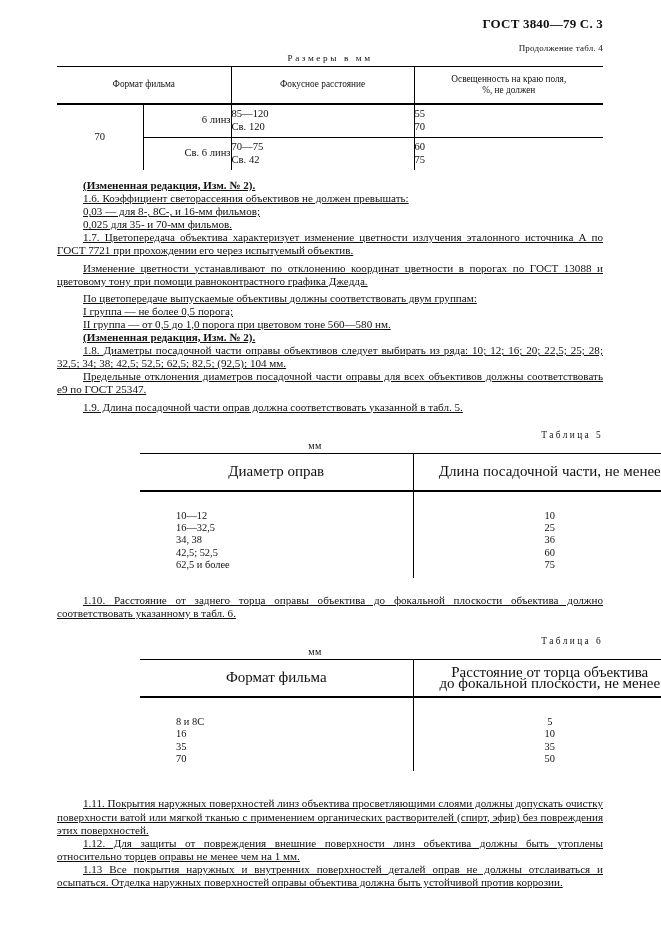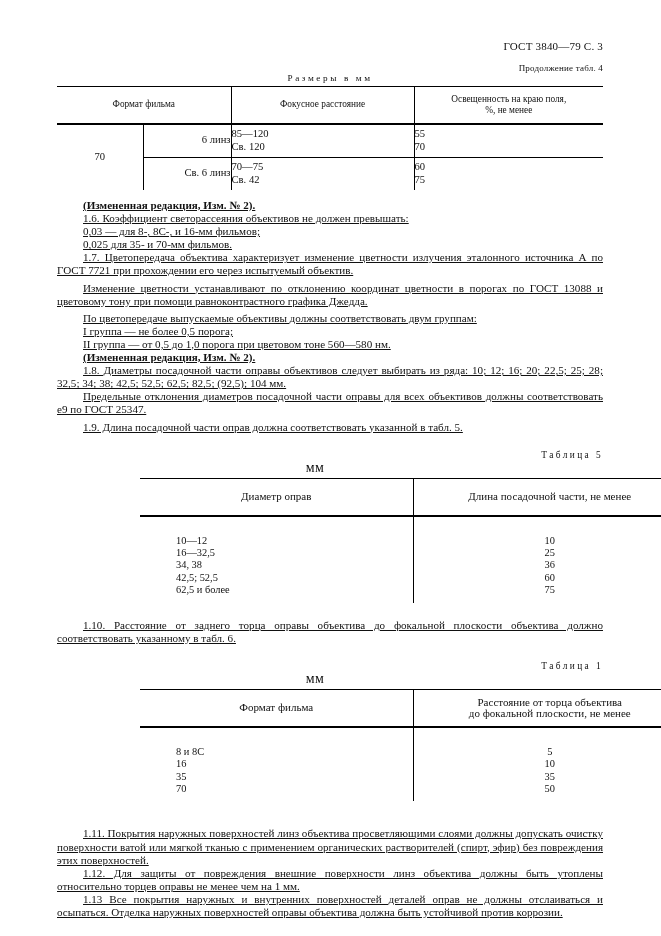--- a/index.html
+++ b/index.html
@@ -26,24 +26,24 @@
   }
   .content {
     position: absolute;
     left: 57px;
     top: 0;
     width: 546px;
   }
 
   
   .page-header {
-    margin-top: 40px;
+    margin-top: 16px;
     text-align: right;
-    font-weight: normal;
-    font-size: 11px;
+    font-weight: bold;
+    font-size: 13px;
     letter-spacing: .2px;
     white-space: nowrap;
   }
   .cont-note {
     margin-top: 11px;
     text-align: right;
     font-size: 9px;
     letter-spacing: .2px;
   }
 
@@ -70,21 +70,21 @@
     margin: 0 0 3px 0;
   }
   .tbl-number {
     text-align: right;
     font-size: 9.4px;
     letter-spacing: 2.4px;
     margin: 0;
   }
   .units-small {
     text-align: center;
-    font-size: 14px;
+    font-size: 10px;
     margin: 0 0 2px 0;
     letter-spacing: .3px;
   }
 
   
   table.gost {
     border-collapse: collapse;
     font-size: 9.3px;
     width: 100%;
   }
@@ -124,21 +124,21 @@
   .t56 {
     width: 350px;
     margin-left: 83px;
     table-layout: fixed;
   }
   .t56 .hdr td {
     text-align: center;
     height: 30px;
     padding: 3px 6px;
     line-height: 11px;
-    font-size: 11px;
+    font-size: 15px;
   }
   .t56 .body-first td { padding-top: 18px; }
   .t56 .body td {
     font-size: 10.4px;
     line-height: 12.4px;
     height: 12.4px;
   }
   .t56 .c-left {
     text-align: left;
     padding-left: 36px;
@@ -163,21 +163,21 @@
         <col style="width:88px">
         <col style="width:183px">
         <col style="width:189px">
       </colgroup>
       <tbody>
           <tr class="hdr rule-top">
         <td colspan="2">Формат фильма</td>
         <td class="vline">Фокусное расстояние</td>
         <td class="vline">
           <span>Освещенность на краю поля,</span><br>
-          <span>%, не менее</span>
+          <span>%, не должен</span>
         </td>
       </tr>
 
       <tr class="body rule-thick">
         <td class="c-fmt" rowspan="2">70</td>
         <td class="c-lens vline">6 линз</td>
         <td class="c-num vline">
           <span>85—120</span><br>
           <span>Св. 120</span>
         </td>
@@ -263,21 +263,21 @@
       </tr>
     </tbody>
       </table>
 
     <div class="gap-lg"></div>
 
     <p class="para">1.10.  Расстояние от заднего торца оправы объектива до фокальной плоскости объектива должно соответствовать указанному в табл. 6.</p>
 
     <div class="gap-lg"></div>
 
-    <div class="tbl-number">Таблица  1</div>
+    <div class="tbl-number">Таблица  6</div>
     <div style="margin-left:83px;width:350px;">
       <div class="units-small">мм</div>
     </div>
 
     <table class="gost t56">
       <colgroup>
         <col style="width:175px">
         <col style="width:175px">
       </colgroup>
       <tbody>

